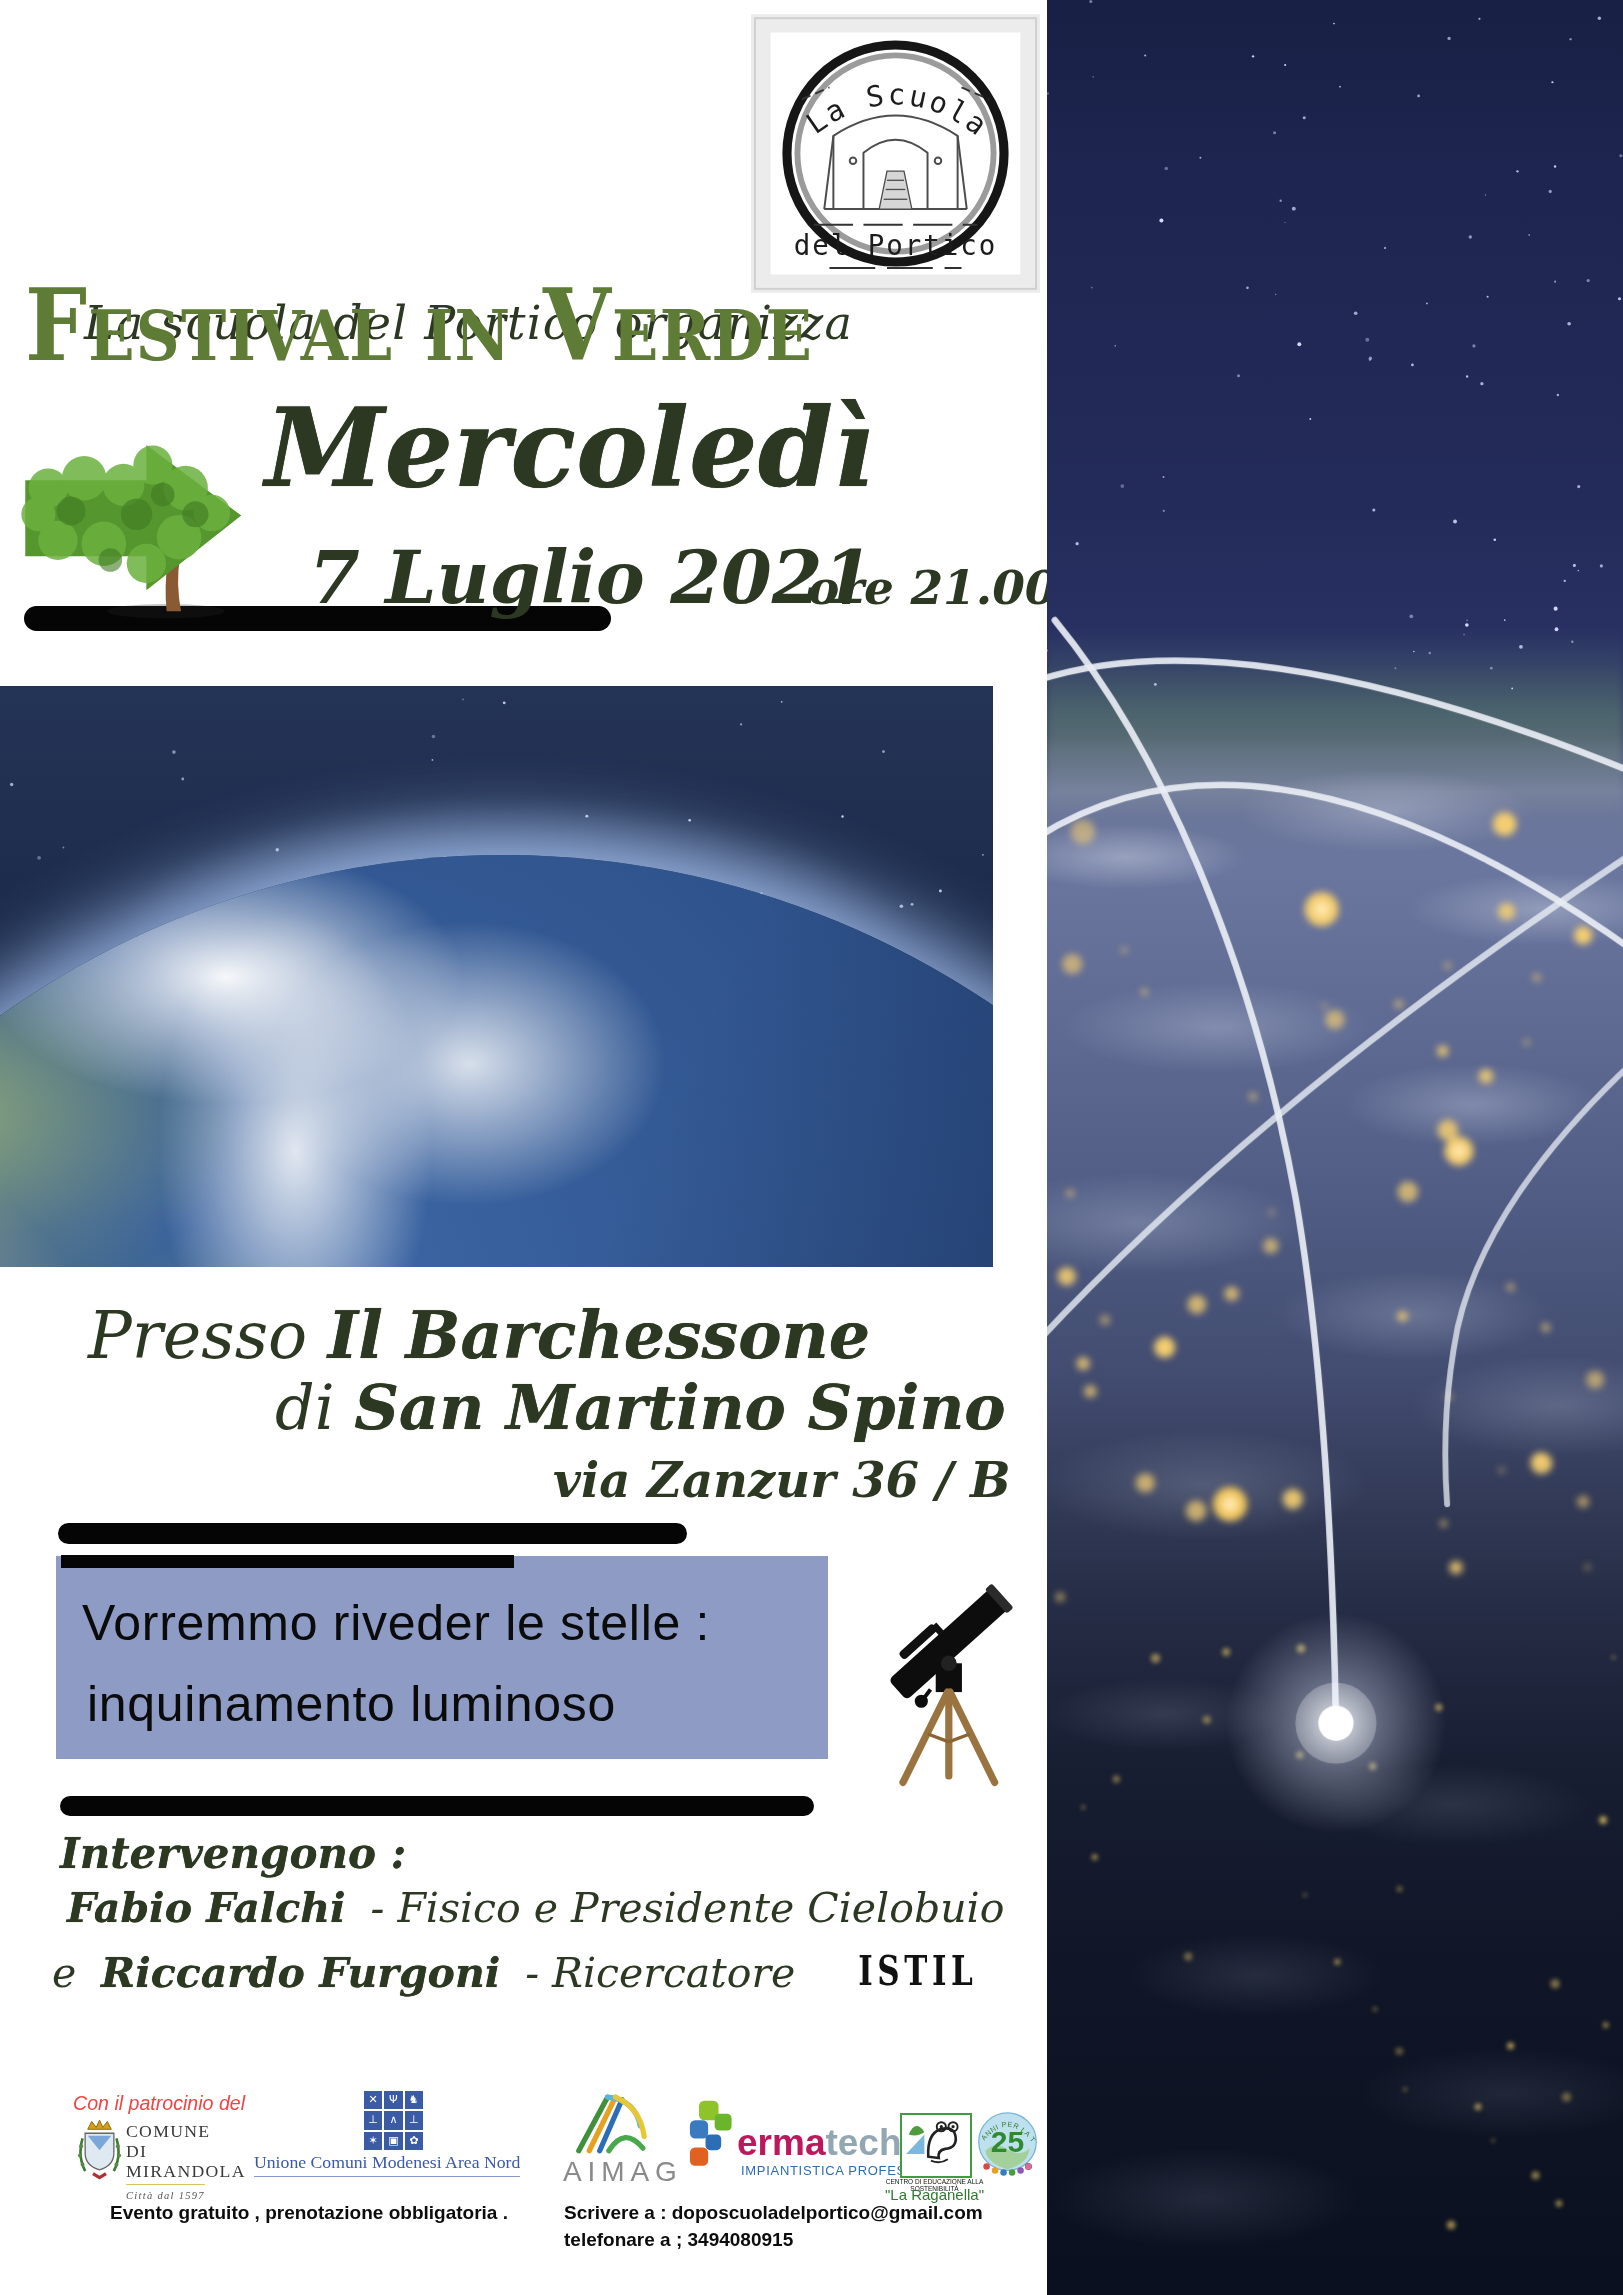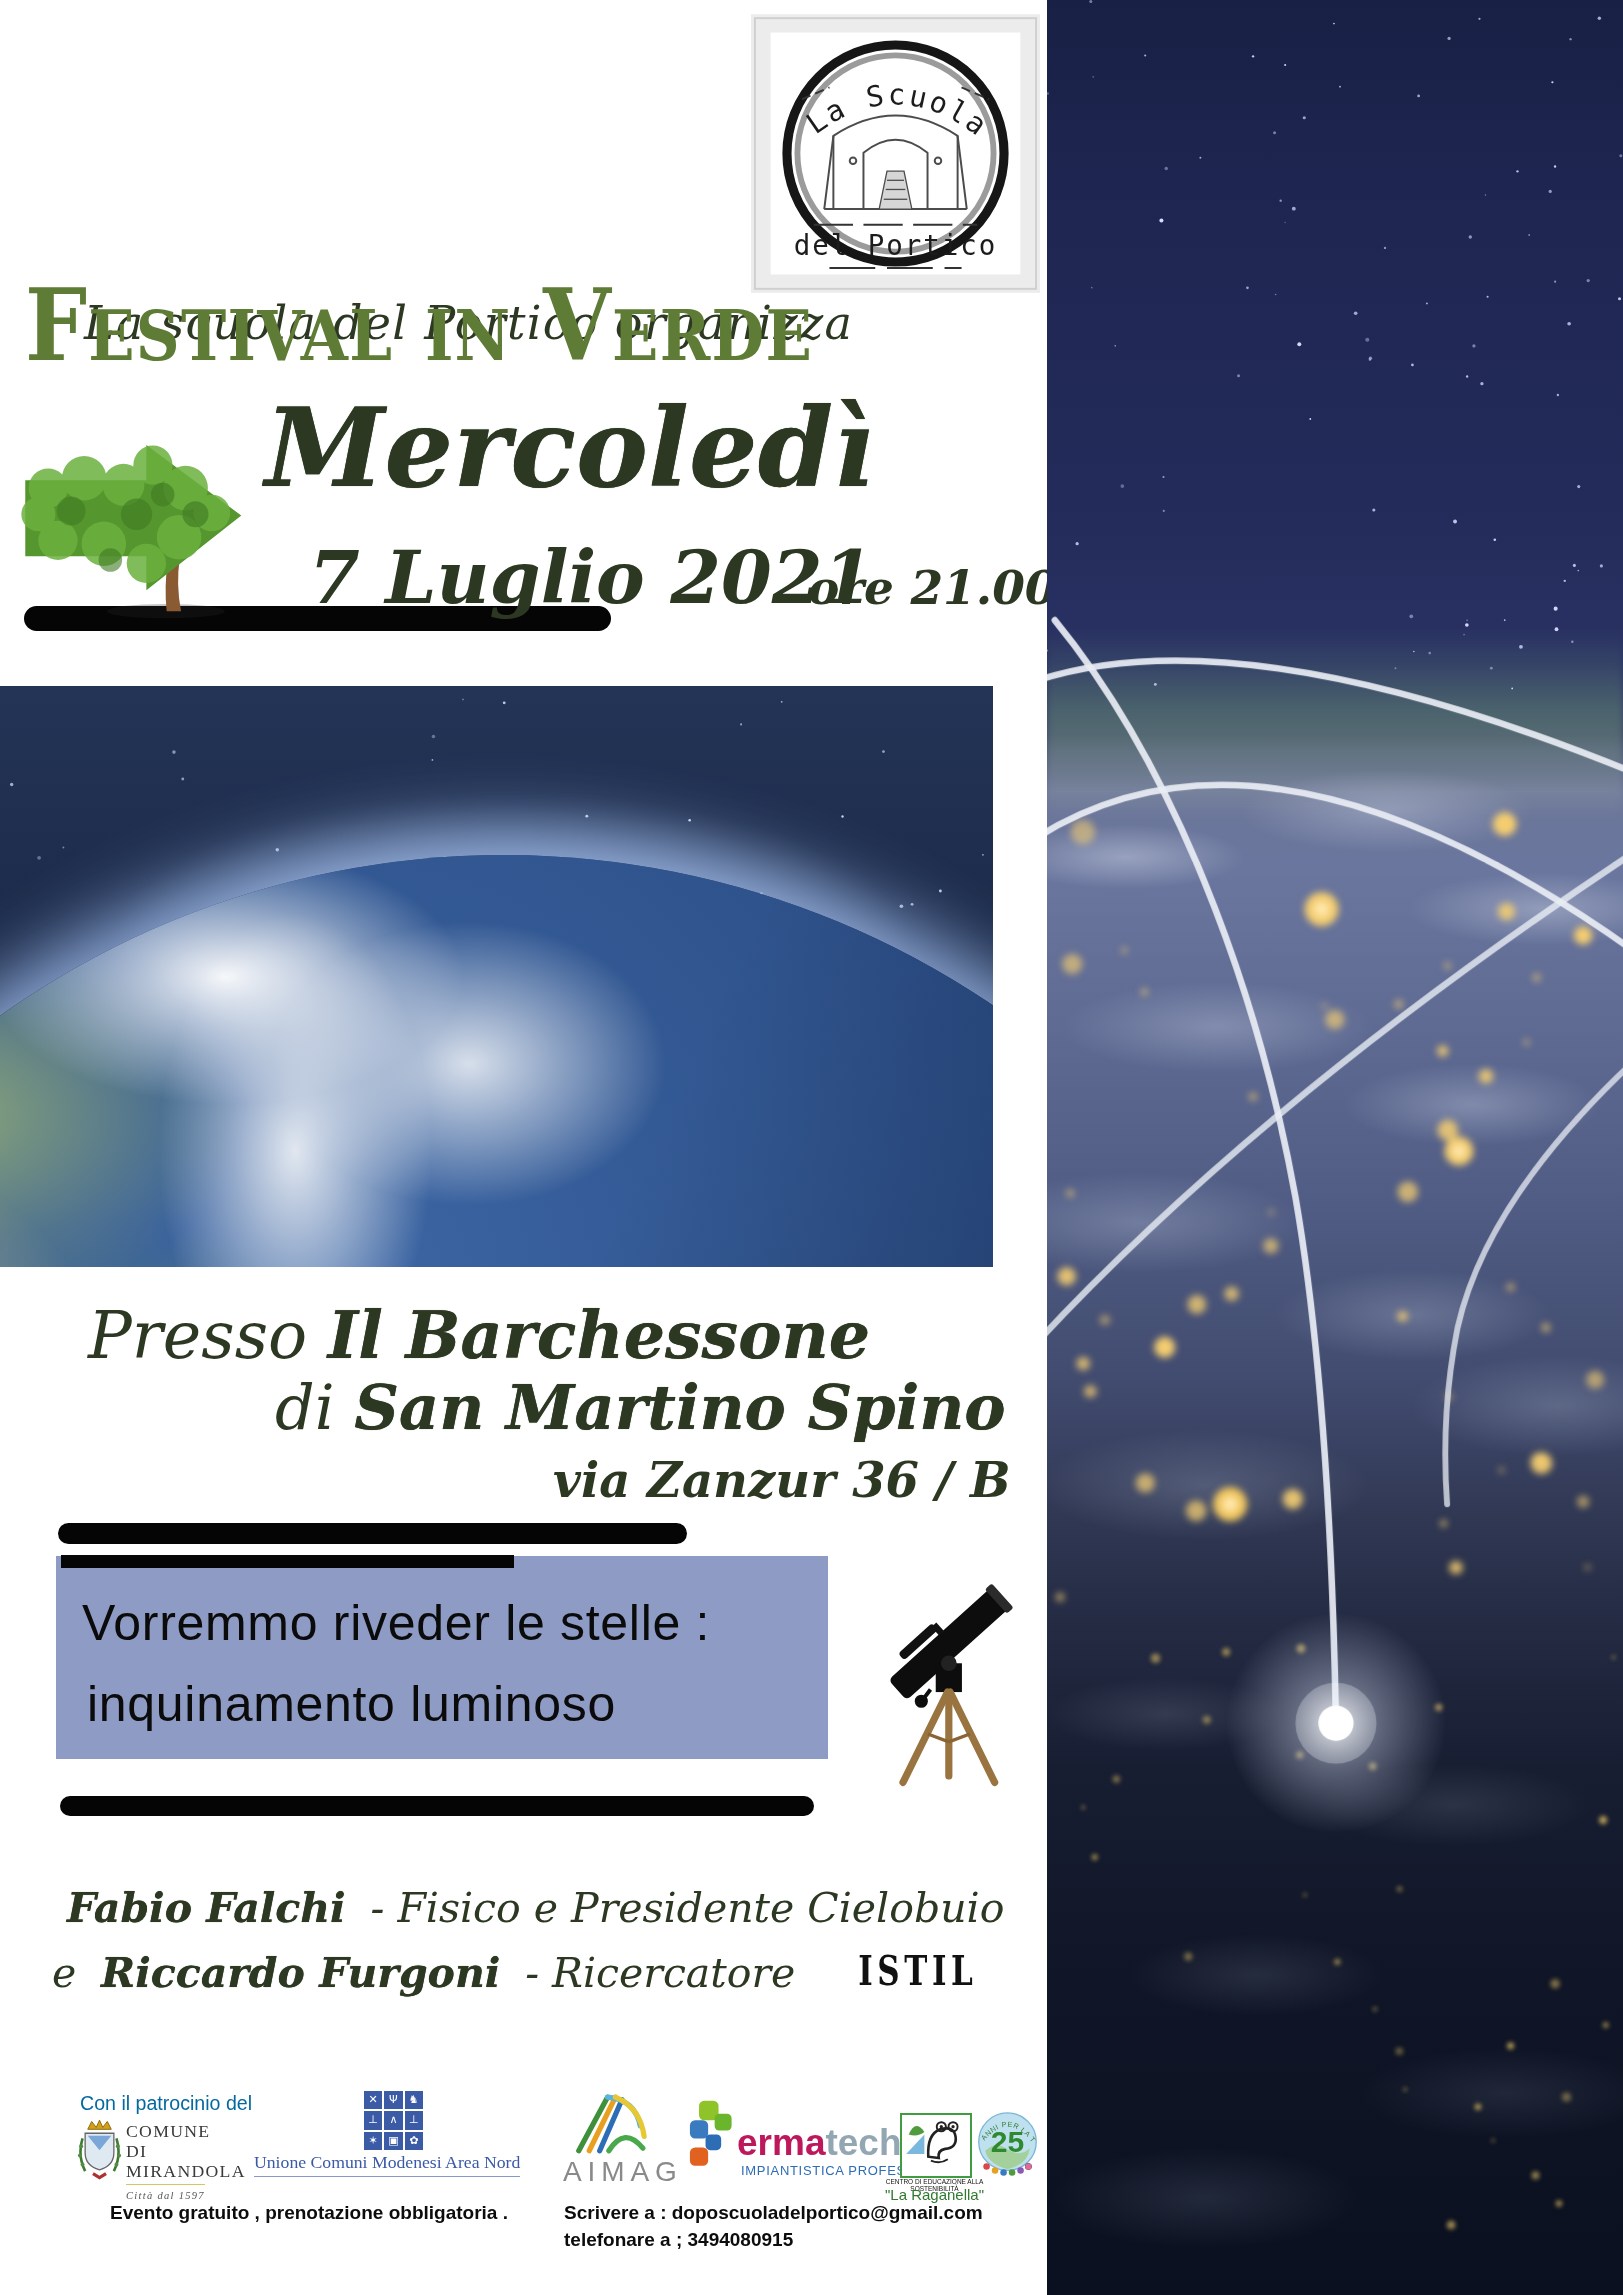--- a/index.html
+++ b/index.html
@@ -50,21 +50,21 @@
       radial-gradient(ellipse 196px 340px at 38% 17%,rgba(255,255,255,.85),rgba(255,255,255,0) 70%),
       radial-gradient(ellipse 281px 203px at 48% 12%,rgba(255,255,255,.8),rgba(255,255,255,0) 70%),
       radial-gradient(ellipse 340px 249px at 28% 31%,rgba(116,156,98,.5),rgba(116,156,98,0) 70%),
       linear-gradient(115deg,rgba(0,0,0,0) 45%,rgba(4,10,28,.45) 85%),
       radial-gradient(circle at 40% 25%,#3c66a4,#2b4d85 45%,#1c3764 70%,#142a51 100%);
     box-shadow:0 0 72px 23px rgba(175,205,255,.8);}
   
   .tree{left:11.8px;top:403px;}
   .telescope{left:865px;top:1565px;}
   .school-logo{left:751px;top:14.4px;}
-  .pat-label{left:80px;top:2092px;font-size:19.6px;color:#0369a1;font-family:"Liberation Sans",sans-serif;}
+  .pat-label{left:73px;top:2092px;font-size:19.6px;font-style:italic;color:#ef4444;font-family:"Liberation Sans",sans-serif;}
   .crest{left:76px;top:2120px;}
   .mira-text{left:126px;top:2121px;font-family:"Liberation Serif",serif;color:#3a3a3a;
              font-size:17.7px;letter-spacing:1.3px;line-height:20px;}
   .mira-sub{font-size:10.5px;font-style:italic;color:#555;margin-top:2.6px;
             border-top:1.3px solid #d9c45d;display:inline-block;padding-top:1.3px;}
   .unione-grid{left:364px;top:2091px;display:grid;grid-template-columns:repeat(3,18.3px);grid-gap:2px;}
   .unione-grid span{width:18.3px;height:18.3px;background:#3c5ba6;color:#fff;font-size:11px;line-height:18.3px;
                     text-align:center;font-family:"DejaVu Sans",sans-serif;}
   .unione-name{left:254px;top:2152px;font-family:"Liberation Serif",serif;color:#3a5aa8;font-size:17.7px;
                border-bottom:1.3px solid #8a97c9;padding-bottom:2.6px;white-space:nowrap;}
@@ -265,20 +265,21 @@
       <line x1="126" y1="194" x2="58" y2="332"></line>
       <line x1="130" y1="194" x2="198" y2="332"></line>
       <line x1="128" y1="196" x2="128" y2="322"></line>
     </g>
     <line x1="96" y1="258" x2="128" y2="270" stroke="#8a6434" stroke-width="5"></line>
     <line x1="160" y1="258" x2="128" y2="270" stroke="#8a6434" stroke-width="5"></line>
   </svg>
 
   <div class="abs bar bar3"></div>
 
+  <div class="abs script heavy intervengono">Intervengono :</div>
   <div class="abs script speaker speaker1">
     <span class="name">Fabio Falchi</span>
     <span class="desc">- Fisico e Presidente Cielobuio</span>
   </div>
   <div class="abs script speaker speaker2">
     <span class="desc">e</span>
     <span class="name">Riccardo Furgoni</span>
     <span class="desc">- Ricercatore</span>
     <span class="istil">ISTIL</span>
   </div>

